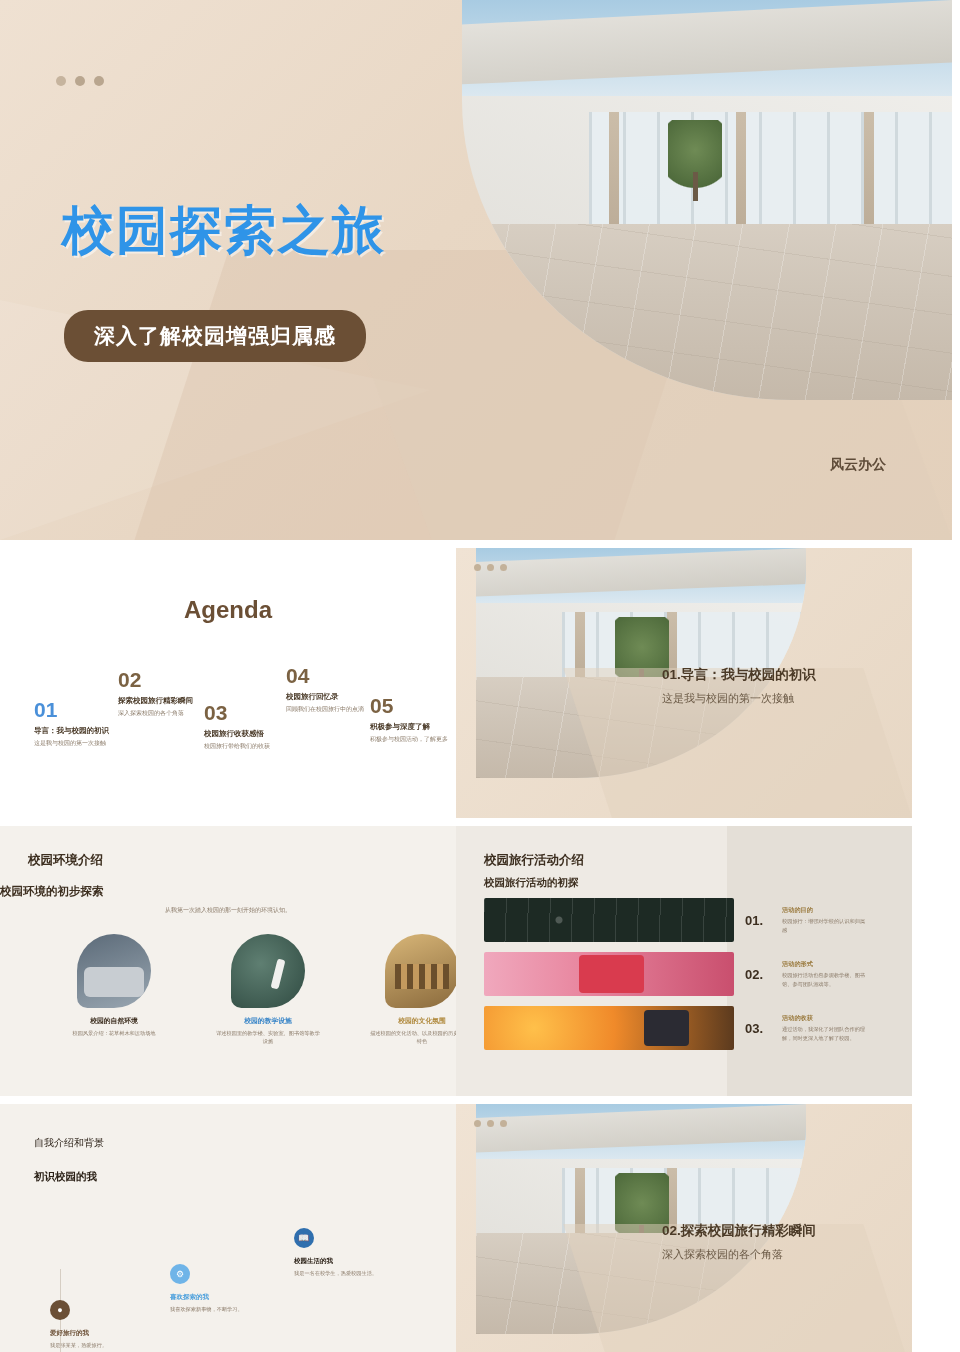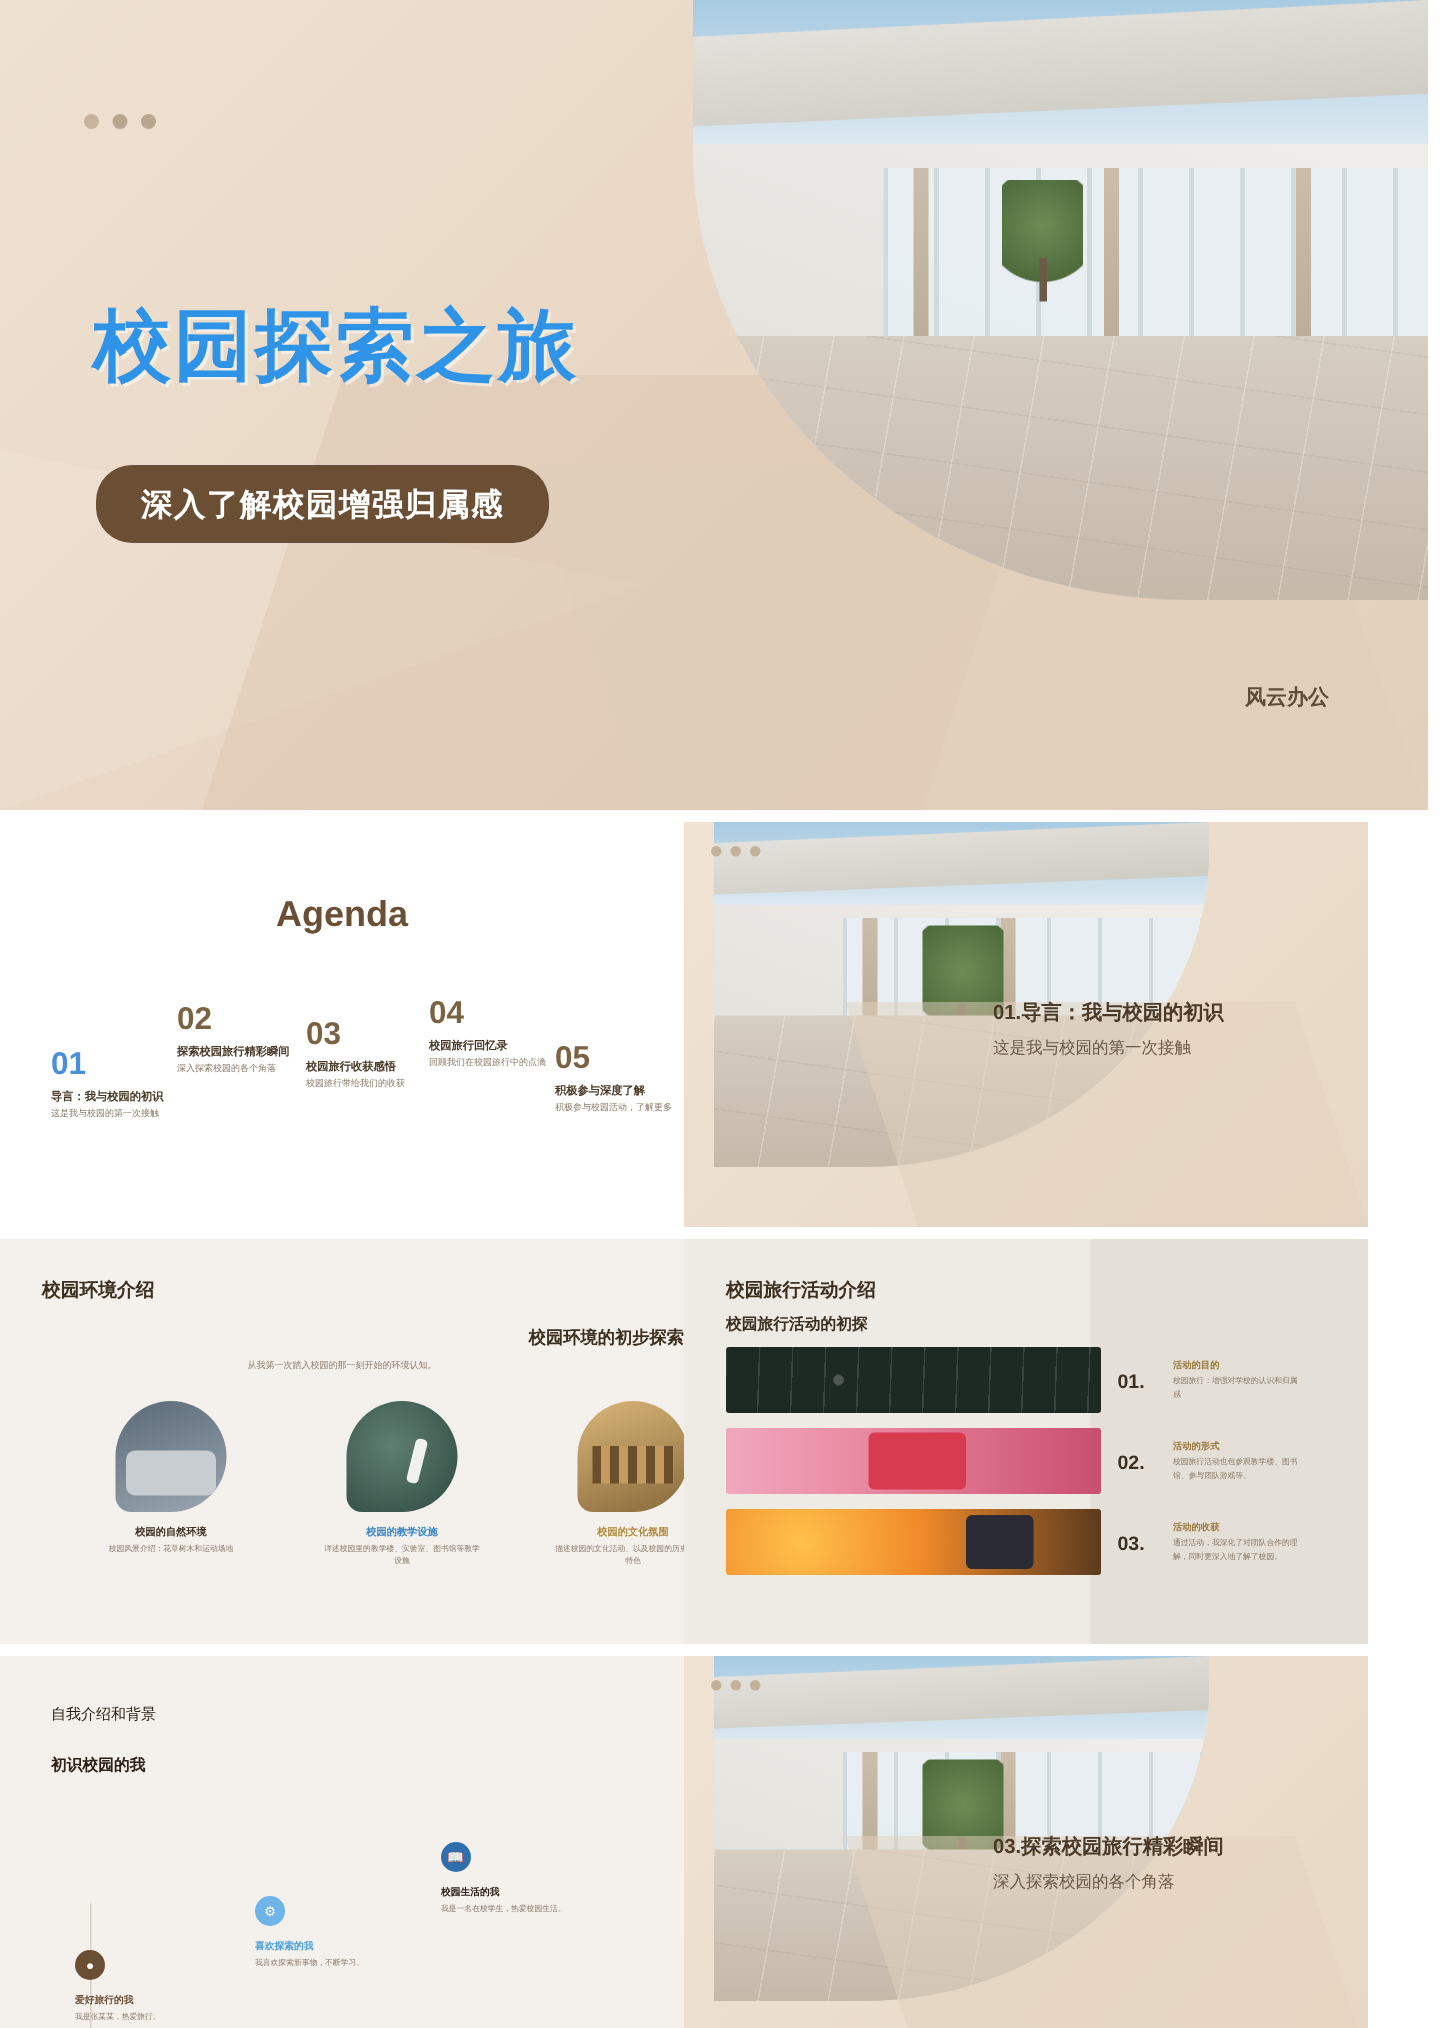--- a/index.html
+++ b/index.html
@@ -142,21 +142,21 @@
     position:absolute; right:0; bottom:0; width: 300px; height: 150px;
     background: rgba(226,209,190,0.5); transform: skewX(18deg); transform-origin: bottom right;
   }
   .sec-title { position:absolute; right: 20px; top: 118px; text-align:left; width: 230px; }
   .sec-title .t { font-size: 13.5px; font-weight: bold; color: #4b3a27; }
   .sec-title .d { font-size: 11px; color: #6b5a46; margin-top: 7px; }
 
   
   .s-env { background: #f4f1ec; }
   .hdr { position:absolute; left: 28px; top: 26px; font-size: 12.5px; font-weight:bold; color:#3d2f20; }
-  .env-h2 { position:absolute; left:0; right:0; top: 58px; text-align:right; font-size: 11.5px; font-weight:bold; color:#3d2f20; }
+  .env-h2 { position:absolute; left:0; right:0; top: 58px; text-align:left; font-size: 11.5px; font-weight:bold; color:#3d2f20; }
   .env-p { position:absolute; left:0; right:0; top: 80px; text-align:center; font-size: 6px; color:#8a7a68; }
   .circles { position:absolute; left: 60px; top: 108px; display:flex; gap: 46px; }
   .circ-item { width: 108px; text-align:center; }
   .circ {
     width: 74px; height: 74px; margin: 0 auto; border-radius: 50% 50% 50% 14%;
     overflow:hidden; position:relative;
   }
   .circ-a { background: linear-gradient(160deg,#5b6a78,#9aa7b2); }
   .circ-a:after { content:''; position:absolute; left:10%; top:45%; width:80%; height:40%; background:#c8cdd2; border-radius:6px; }
   .circ-b { background: radial-gradient(circle at 40% 40%, #5f7f72, #2f4a41); }
@@ -259,21 +259,21 @@
         <div class="ag-h">导言：我与校园的初识</div>
         <div class="ag-p">这是我与校园的第一次接触</div>
       </div>
 
       <div class="ag-item" style="left:118px; top:8px;">
         <div class="ag-num">02</div>
         <div class="ag-h">探索校园旅行精彩瞬间</div>
         <div class="ag-p">深入探索校园的各个角落</div>
       </div>
 
-      <div class="ag-item" style="left:204px; top:18px;">
+      <div class="ag-item" style="left:204px; top:41px;">
         <div class="ag-num">03</div>
         <div class="ag-h">校园旅行收获感悟</div>
         <div class="ag-p">校园旅行带给我们的收获</div>
       </div>
 
       <div class="ag-item" style="left:286px; top:4px;">
         <div class="ag-num">04</div>
         <div class="ag-h">校园旅行回忆录</div>
         <div class="ag-p">回顾我们在校园旅行中的点滴</div>
       </div>
@@ -409,18 +409,18 @@
         <div class="ph-glass"></div>
         <div class="ph-col" style="left:30%"></div>
         <div class="ph-col" style="left:58%"></div>
         <div class="ph-tree"></div>
         <div class="ph-ground"></div>
         <div class="ph-tiles"></div>
       </div>
     </div>
     <div class="sec-tri"></div>
     <div class="sec-title">
-      <div class="t">03.探索校园旅行精彩瞬间</div>
+      <div class="t">02.探索校园旅行精彩瞬间</div>
       <div class="d">深入探索校园的各个角落</div>
     </div>
   </div>
 
 </div>
 
 </body></html>

